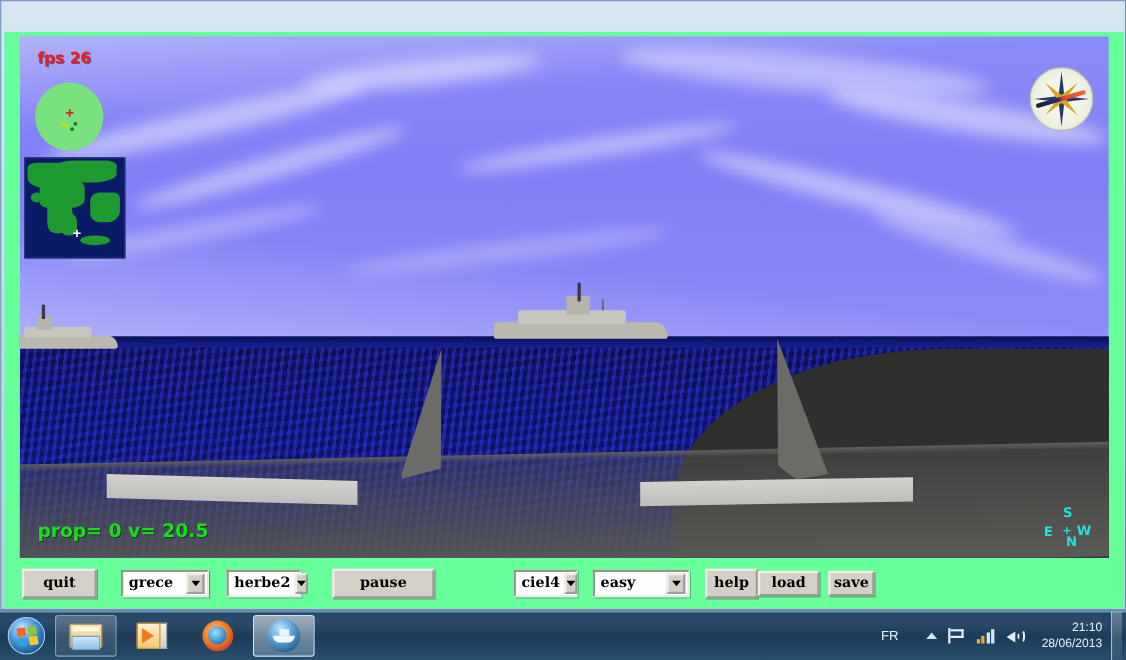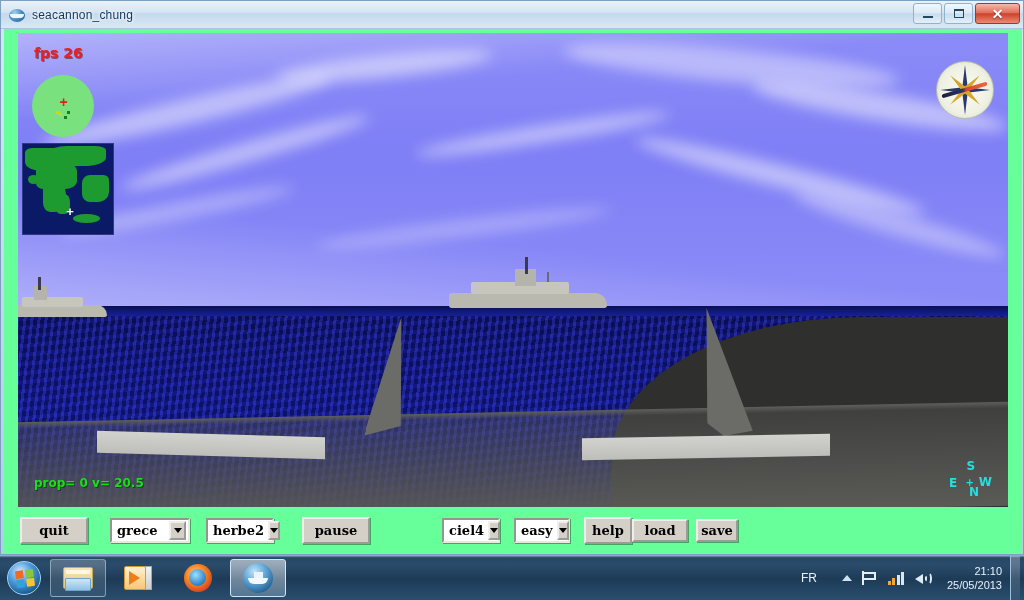--- a/index.html
+++ b/index.html
@@ -196,21 +196,21 @@
   }
   #compass-rose .pt.o { border-bottom-color: #d6a52a; border-bottom-width: 21px; margin-top: -21px; }
   #compass-rose .needle {
     position: absolute; left: 8%; top: 47%; width: 84%; height: 4px;
     background: linear-gradient(90deg,#1a1f3d 0%,#2b3260 46%,#d8452a 54%,#ef6a3a 100%);
     border-radius: 2px; transform: rotate(-16deg);
   }
 
   #hud-stats {
     position: absolute; left: 16px; bottom: 14px;
-    color: #18e018; font-size: 12px; font-weight: bold;
+    color: #18e018; font-size: 17px; font-weight: bold;
     font-family: "DejaVu Sans", sans-serif; line-height: 20px;
     text-shadow: 1px 1px 0 rgba(0,40,0,.6);
   }
   #mini-compass {
     position: absolute; right: 16px; bottom: 8px; width: 44px; height: 40px;
     color: #23e0e0; font-weight: bold; font-size: 12px;
     font-family: "DejaVu Sans", sans-serif;
   }
   #mini-compass span { position: absolute; }
   #mini-compass .n { left: 48%; bottom: 0; }
@@ -352,38 +352,20 @@
     background: linear-gradient(180deg,rgba(255,255,255,.28),rgba(255,255,255,.05));
   }
 </style>
 </head>
 <body>
 
 <div id="desktop">
 
   <div id="app-window">
 
-    <div id="titlebar">
-      <div class="tb-icon">
-        <div class="globe"></div>
-          <div class="boat"></div>
-      </div>
-      <div id="title-text">seacannon_chung</div>
-      <div id="win-buttons">
-        <div class="win-btn">
-          <span class="g-min"></span>
-        </div>
-        <div class="win-btn">
-          <span class="g-max"></span>
-        </div>
-        <div class="win-btn close">
-          <span class="g-close">✕</span>
-        </div>
-      </div>
-    </div>
 
     <div id="applet">
 
       <div id="canvas3d">
 
         <div id="sky">
           <div class="cloud" style="left:2%;top:24%;width:30%;height:9%;transform:rotate(-13deg);"></div>
           <div class="cloud" style="left:10%;top:40%;width:26%;height:7%;transform:rotate(-16deg);"></div>
           <div class="cloud" style="left:26%;top:8%;width:22%;height:8%;transform:rotate(-6deg);"></div>
           <div class="cloud" style="left:40%;top:34%;width:26%;height:6%;transform:rotate(-9deg);"></div>
@@ -478,30 +460,30 @@
             </span>
         </div>
 
         <div class="awt-select" style="margin-left:16px;width:68px;">
           <span class="sel-val">herbe2</span>
           <span class="sel-arrow">
               <i></i>
             </span>
         </div>
 
-        <div class="awt-btn" style="margin-left:28px;width:68px;">pause</div>
+        <div class="awt-btn" style="margin-left:28px;width:93px;">pause</div>
 
         <div class="awt-select" style="margin-left:72px;width:58px;">
           <span class="sel-val">ciel4</span>
           <span class="sel-arrow">
               <i></i>
             </span>
         </div>
 
-        <div class="awt-select" style="margin-left:14px;width:56px;">
+        <div class="awt-select" style="margin-left:14px;width:88px;">
           <span class="sel-val">easy</span>
           <span class="sel-arrow">
               <i></i>
             </span>
         </div>
 
         <div class="awt-btn" style="margin-left:14px;width:48px;">help</div>
 
         <div class="awt-btn" style="width:56px;padding:2px 0;">load</div>
 
@@ -574,19 +556,19 @@
       </span>
       <span class="tray-ic">
         <span class="ic-vol">
           <span class="spk"></span>
             <span class="w1"></span>
             <span class="w2"></span>
         </span>
       </span>
       <span id="clock">
         <div>21:10</div>
-        <div>25/05/2013</div>
+        <div>28/06/2013</div>
       </span>
       <span id="show-desktop"></span>
     </div>
   </div>
 
 </div>
 
 </body></html>

